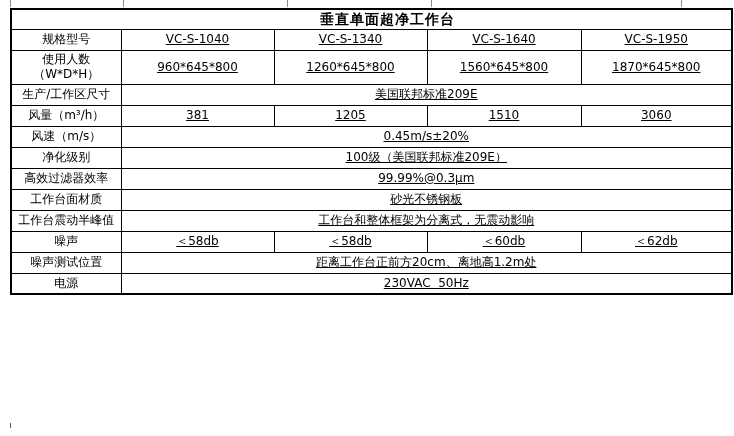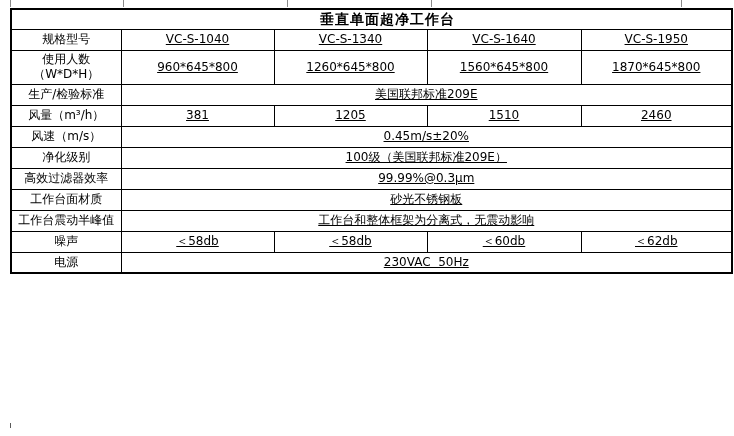--- a/index.html
+++ b/index.html
@@ -56,29 +56,29 @@
           <td class="val"><span>VC-S-1950</span></td>
         </tr>
         <tr class="tall">
           <td class="label"><span>使用人数</span><br><span>（W*D*H）</span></td>
           <td class="val"><span>960*645*800</span></td>
           <td class="val"><span>1260*645*800</span></td>
           <td class="val"><span>1560*645*800</span></td>
           <td class="val"><span>1870*645*800</span></td>
         </tr>
         <tr class="">
-          <td class="label"><span>生产/检验标准</span></td>
+          <td class="label"><span>生产/工作区尺寸</span></td>
           <td class="val" colspan="4"><span>美国联邦标准209E</span></td>
         </tr>
         <tr class="">
           <td class="label"><span>风量（m³/h）</span></td>
           <td class="val"><span>381</span></td>
           <td class="val"><span>1205</span></td>
           <td class="val"><span>1510</span></td>
-          <td class="val"><span>2460</span></td>
+          <td class="val"><span>3060</span></td>
         </tr>
         <tr class="">
           <td class="label"><span>风速（m/s）</span></td>
           <td class="val" colspan="4"><span>0.45m/s±20%</span></td>
         </tr>
         <tr class="">
           <td class="label"><span>净化级别</span></td>
           <td class="val" colspan="4"><span>100级（美国联邦标准209E）</span></td>
         </tr>
         <tr class="">
@@ -94,18 +94,22 @@
           <td class="val" colspan="4"><span>工作台和整体框架为分离式，无震动影响</span></td>
         </tr>
         <tr class="">
           <td class="label"><span>噪声</span></td>
           <td class="val"><span>＜58db</span></td>
           <td class="val"><span>＜58db</span></td>
           <td class="val"><span>＜60db</span></td>
           <td class="val"><span>＜62db</span></td>
         </tr>
         <tr class="">
+          <td class="label"><span>噪声测试位置</span></td>
+          <td class="val" colspan="4"><span>距离工作台正前方20cm、离地高1.2m处</span></td>
+        </tr>
+        <tr class="">
           <td class="label"><span>电源</span></td>
           <td class="val" colspan="4"><span>230VAC  50Hz</span></td>
         </tr>
       </tbody>
   </table>
 </div>
 
 </body></html>

